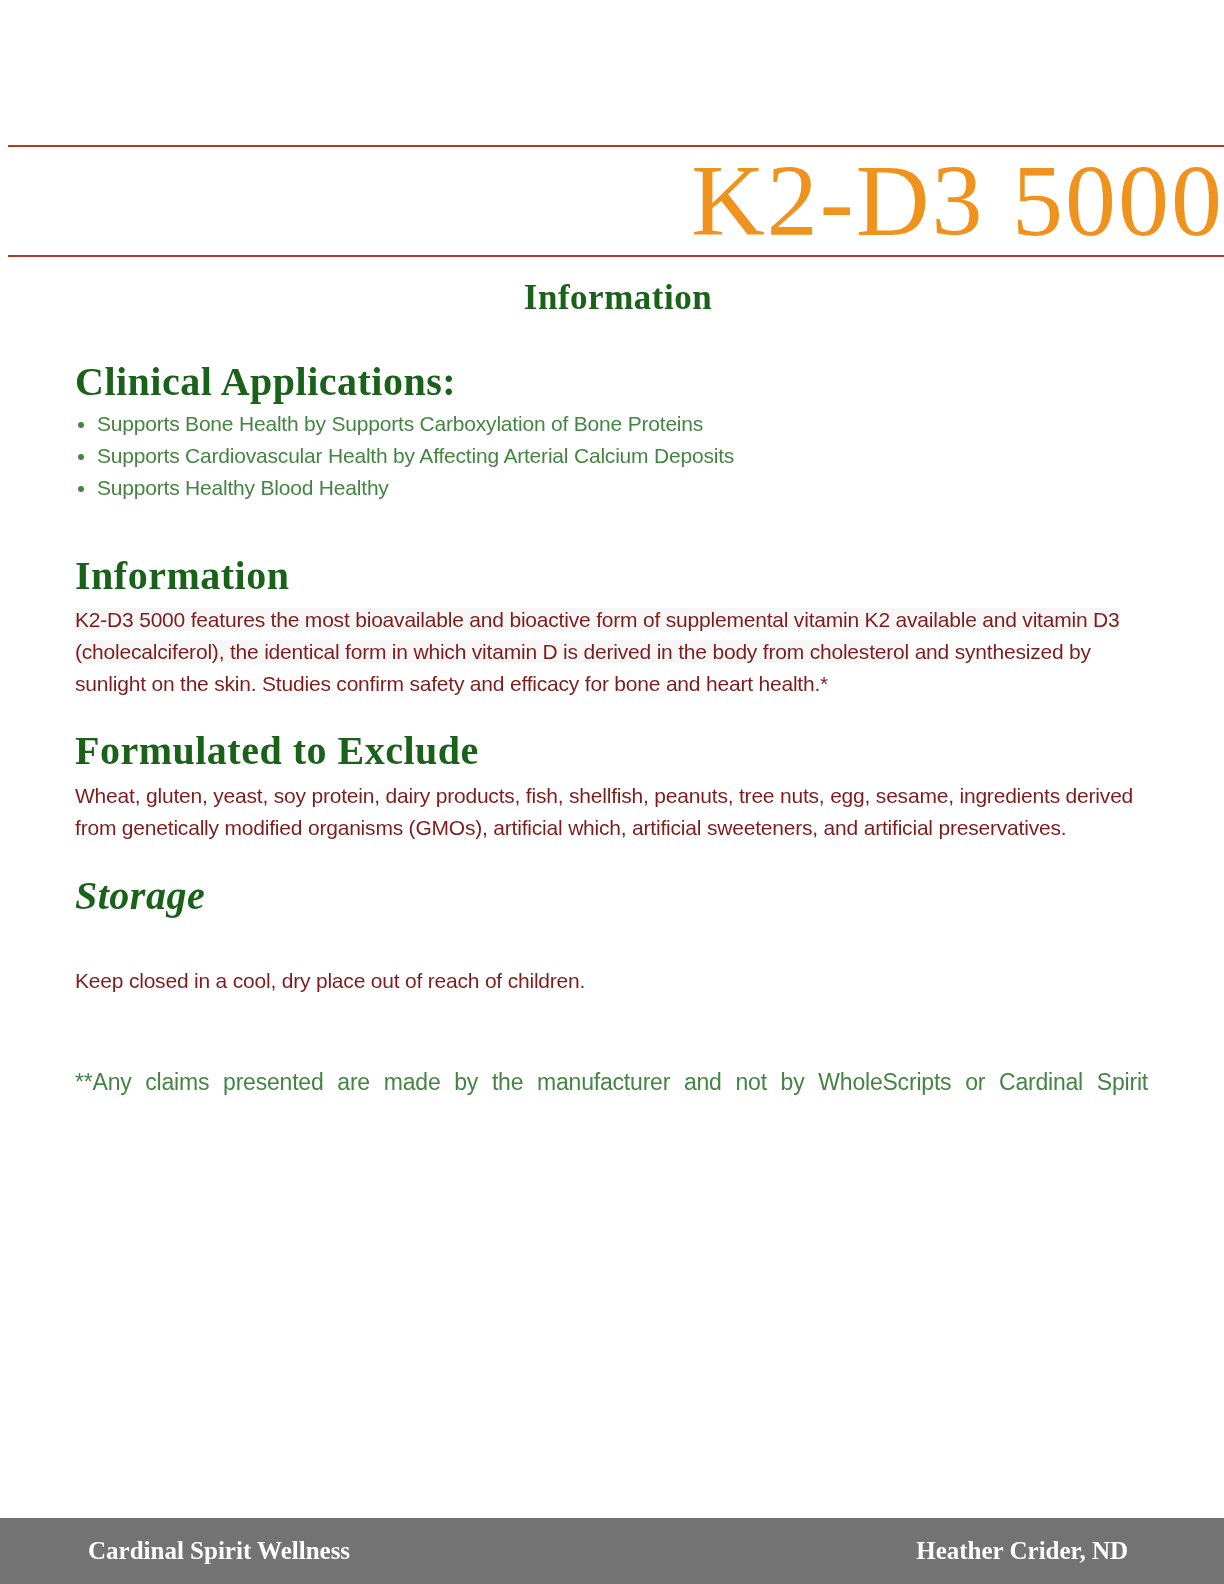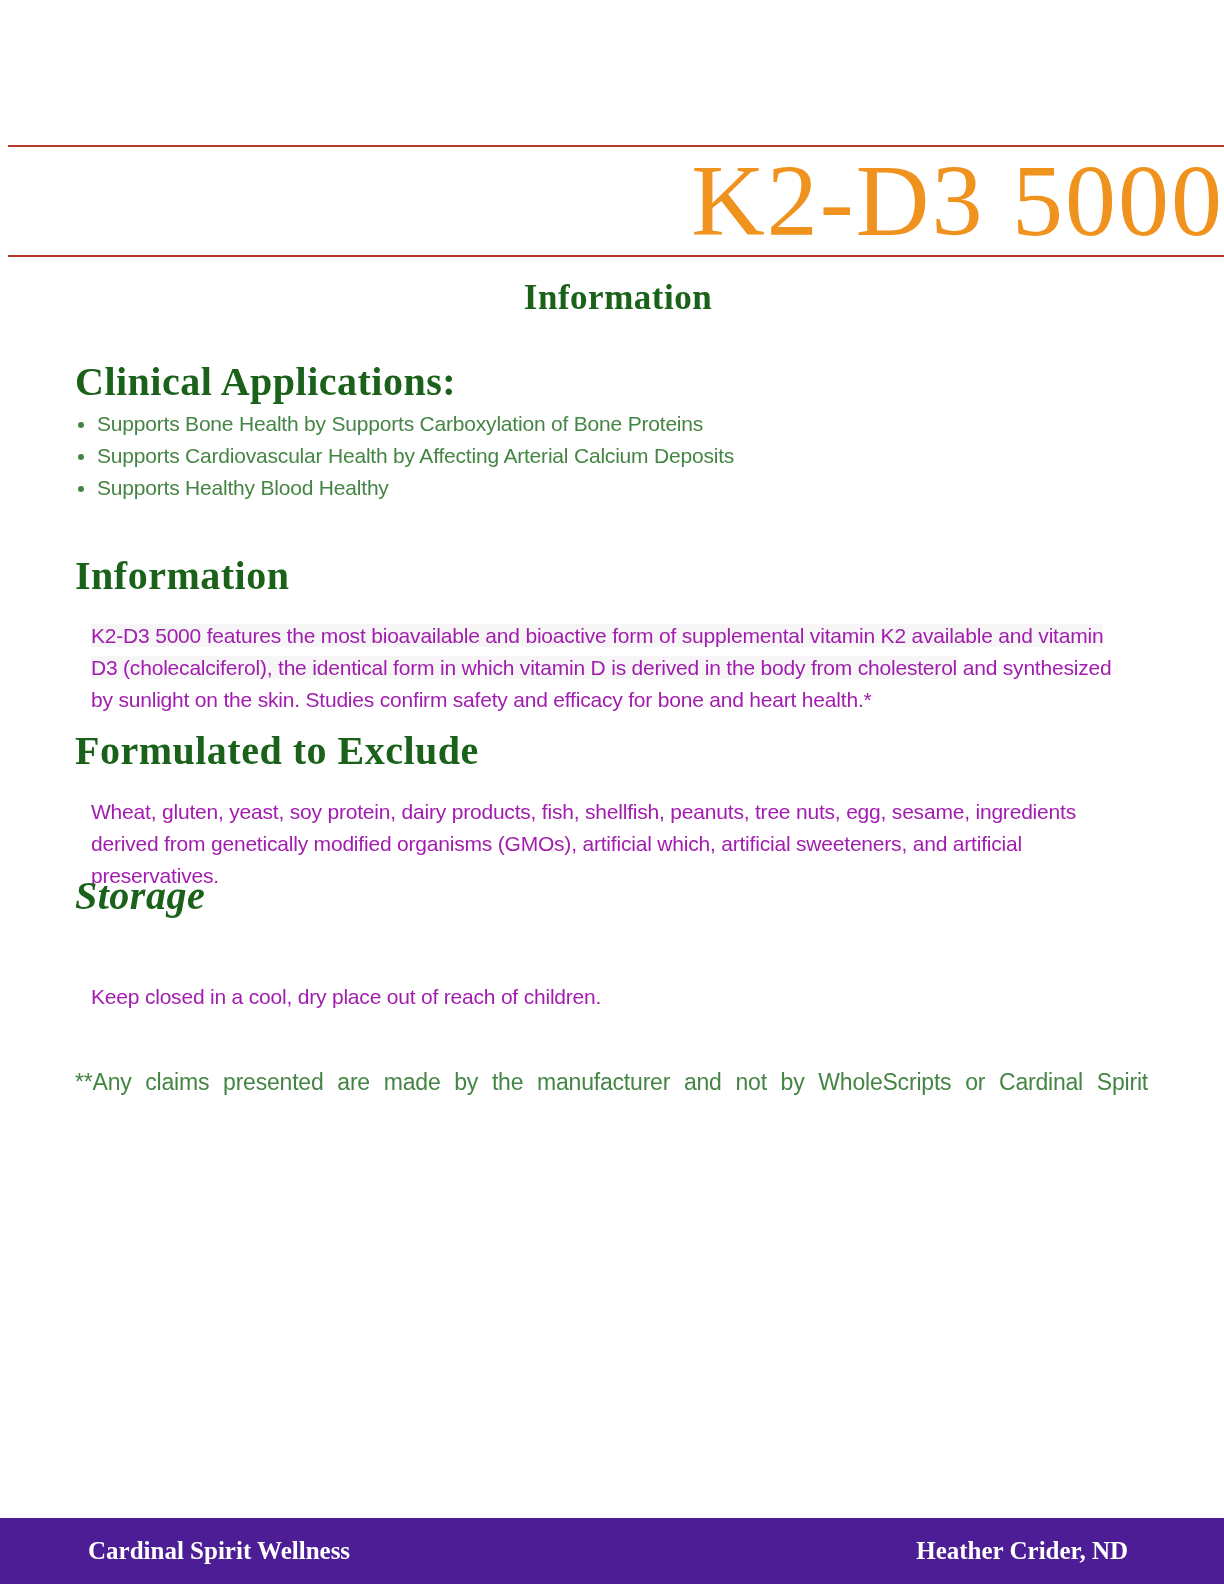--- a/index.html
+++ b/index.html
@@ -63,22 +63,22 @@
     font-size: 40px;
     letter-spacing: 0.5px;
     line-height: 36px;
     color: #1a611a;
     margin: 0;
   }
   .body-text {
     font-size: 21px;
     letter-spacing: -0.2px;
     line-height: 32px;
-    color: #a21caf;
-    margin: 16px;
+    color: #7f1d1d;
+    margin: 0;
   }
   .bullet-list {
     margin: 0;
     padding-left: 22px;
     list-style: disc;
   }
   .bullet-list li {
     font-size: 21px;
     letter-spacing: -0.2px;
     line-height: 32px;
@@ -97,21 +97,21 @@
     text-align-last: justify;
   }
 
   
   .footer-bar {
     position: absolute;
     left: 0;
     right: 0;
     bottom: 0;
     height: 66px;
-    background: #4c1d95;
+    background: #737373;
     display: flex;
     align-items: center;
     justify-content: space-between;
     padding: 0 96px 0 88px;
     box-sizing: border-box;
   }
   .footer-text {
     font-family: "Liberation Serif", serif;
     font-weight: bold;
     font-size: 25px;

